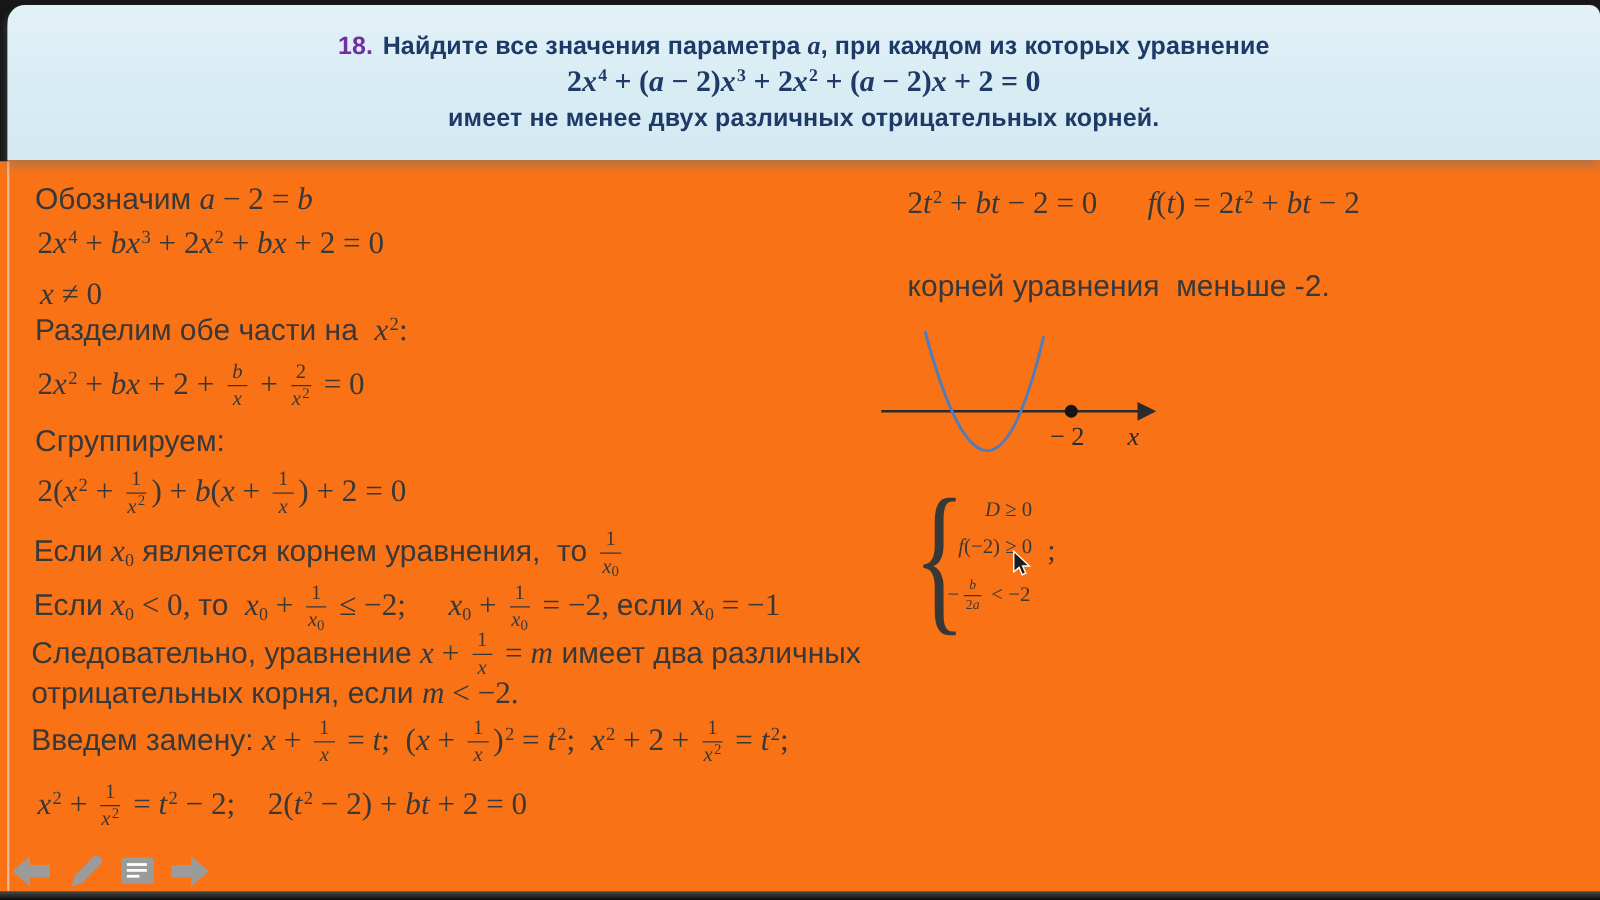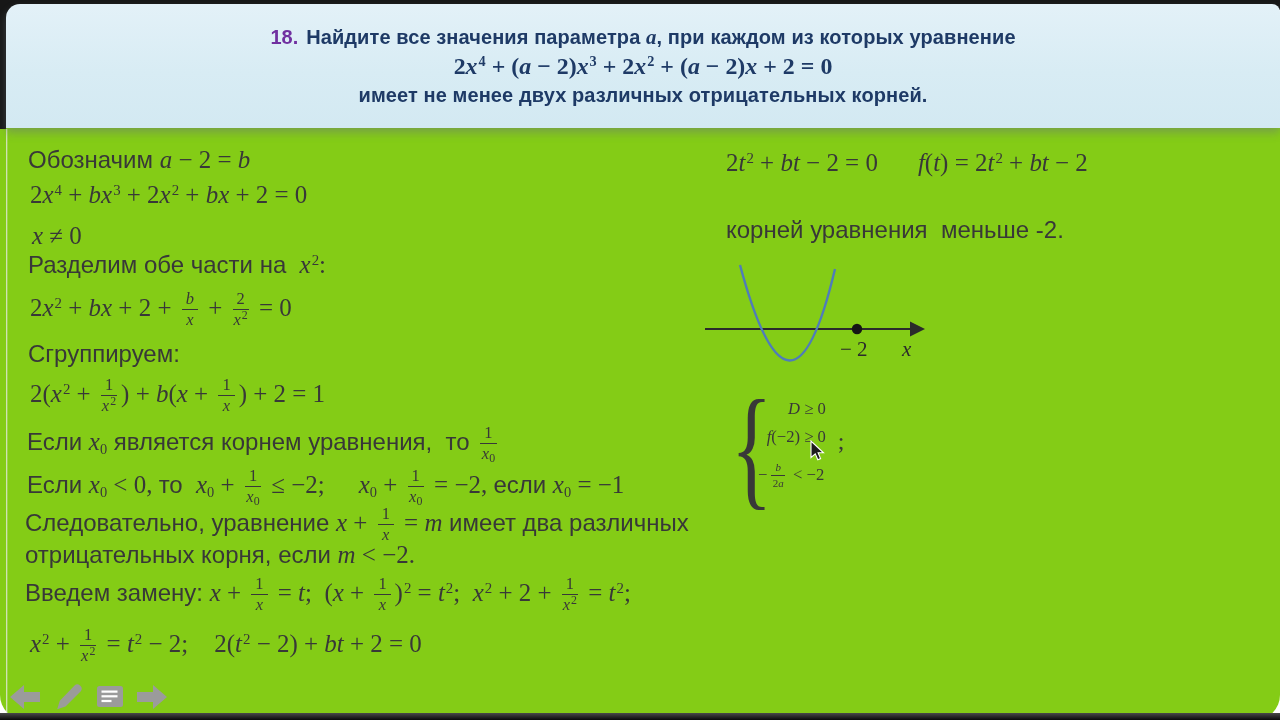--- a/index.html
+++ b/index.html
@@ -1,18 +1,18 @@
 <!DOCTYPE html>
 <html><head>
 <meta charset="utf-8">
 <style>
   html,body{margin:0;padding:0;}
   body{width:1280px;height:720px;position:relative;overflow:hidden;background:#ffffff;
        font-family:"Liberation Sans",sans-serif;}
-  .stage{position:absolute;inset:0;background:#84cc16;border-radius:25px;}
+  .stage{position:absolute;inset:0;background:#f97316;}
 
   
   .edge{position:absolute;background:#171717;z-index:0;}
   .edge-top{left:0;top:0;width:1280px;height:5px;}
   .edge-left{left:0;top:0;width:6px;height:129px;}
   .corner-tl{left:0;top:0;width:20px;height:20px;}
   .corner-tr{right:0;top:0;width:12px;height:10px;}
   .bottom-bar{position:absolute;left:0;right:0;bottom:0;height:7px;z-index:5;
               background:linear-gradient(180deg,#4a4a4a,#0a0a0a);}
   .left-shadow{position:absolute;left:6px;top:129px;width:2px;bottom:7px;
@@ -102,21 +102,21 @@
         <span class="fn"><span class="t-m">2</span></span>
         <span class="fd"><span class="t-i">x</span><sup class="t-s">2</sup></span>
       </span><span class="t-m"> = 0</span></div>
   <div class="line" style="left:28px;top:338px;line-height:32px;"><span class="t-r">Сгруппируем:</span></div>
   <div class="line" style="left:30px;top:368px;line-height:52px;"><span class="t-m">2(</span><span class="t-i">x</span><sup class="t-s">2</sup><span class="t-m"> + </span><span class="fr">
         <span class="fn"><span class="t-m">1</span></span>
         <span class="fd"><span class="t-i">x</span><sup class="t-s">2</sup></span>
       </span><span class="t-m">) + </span><span class="t-i">b</span><span class="t-m">(</span><span class="t-i">x</span><span class="t-m"> + </span><span class="fr">
         <span class="fn"><span class="t-m">1</span></span>
         <span class="fd"><span class="t-i">x</span></span>
-      </span><span class="t-m">) + 2 = 1</span></div>
+      </span><span class="t-m">) + 2 = 0</span></div>
   <div class="line" style="left:27px;top:422px;line-height:40px;"><span class="t-r">Если </span><span class="t-i">x</span><sub class="t-b">0</sub><span class="t-r"> является корнем уравнения,&nbsp; то </span><span class="fr">
         <span class="fn"><span class="t-m">1</span></span>
         <span class="fd"><span class="t-i">x</span><sub class="t-b">0</sub></span>
       </span></div>
   <div class="line" style="left:27px;top:464px;line-height:42px;"><span class="t-r">Если </span><span class="t-i">x</span><sub class="t-b">0</sub><span class="t-m"> &lt; 0, </span><span class="t-r">то&nbsp; </span><span class="t-i">x</span><sub class="t-b">0</sub><span class="t-m"> + </span><span class="fr">
         <span class="fn"><span class="t-m">1</span></span>
         <span class="fd"><span class="t-i">x</span><sub class="t-b">0</sub></span>
       </span><span class="t-m"> ≤ −2;</span><span class="gap" style="width: 34px;"></span><span class="t-i">x</span><sub class="t-b">0</sub><span class="t-m"> + </span><span class="fr">
         <span class="fn"><span class="t-m">1</span></span>
         <span class="fd"><span class="t-i">x</span><sub class="t-b">0</sub></span>

